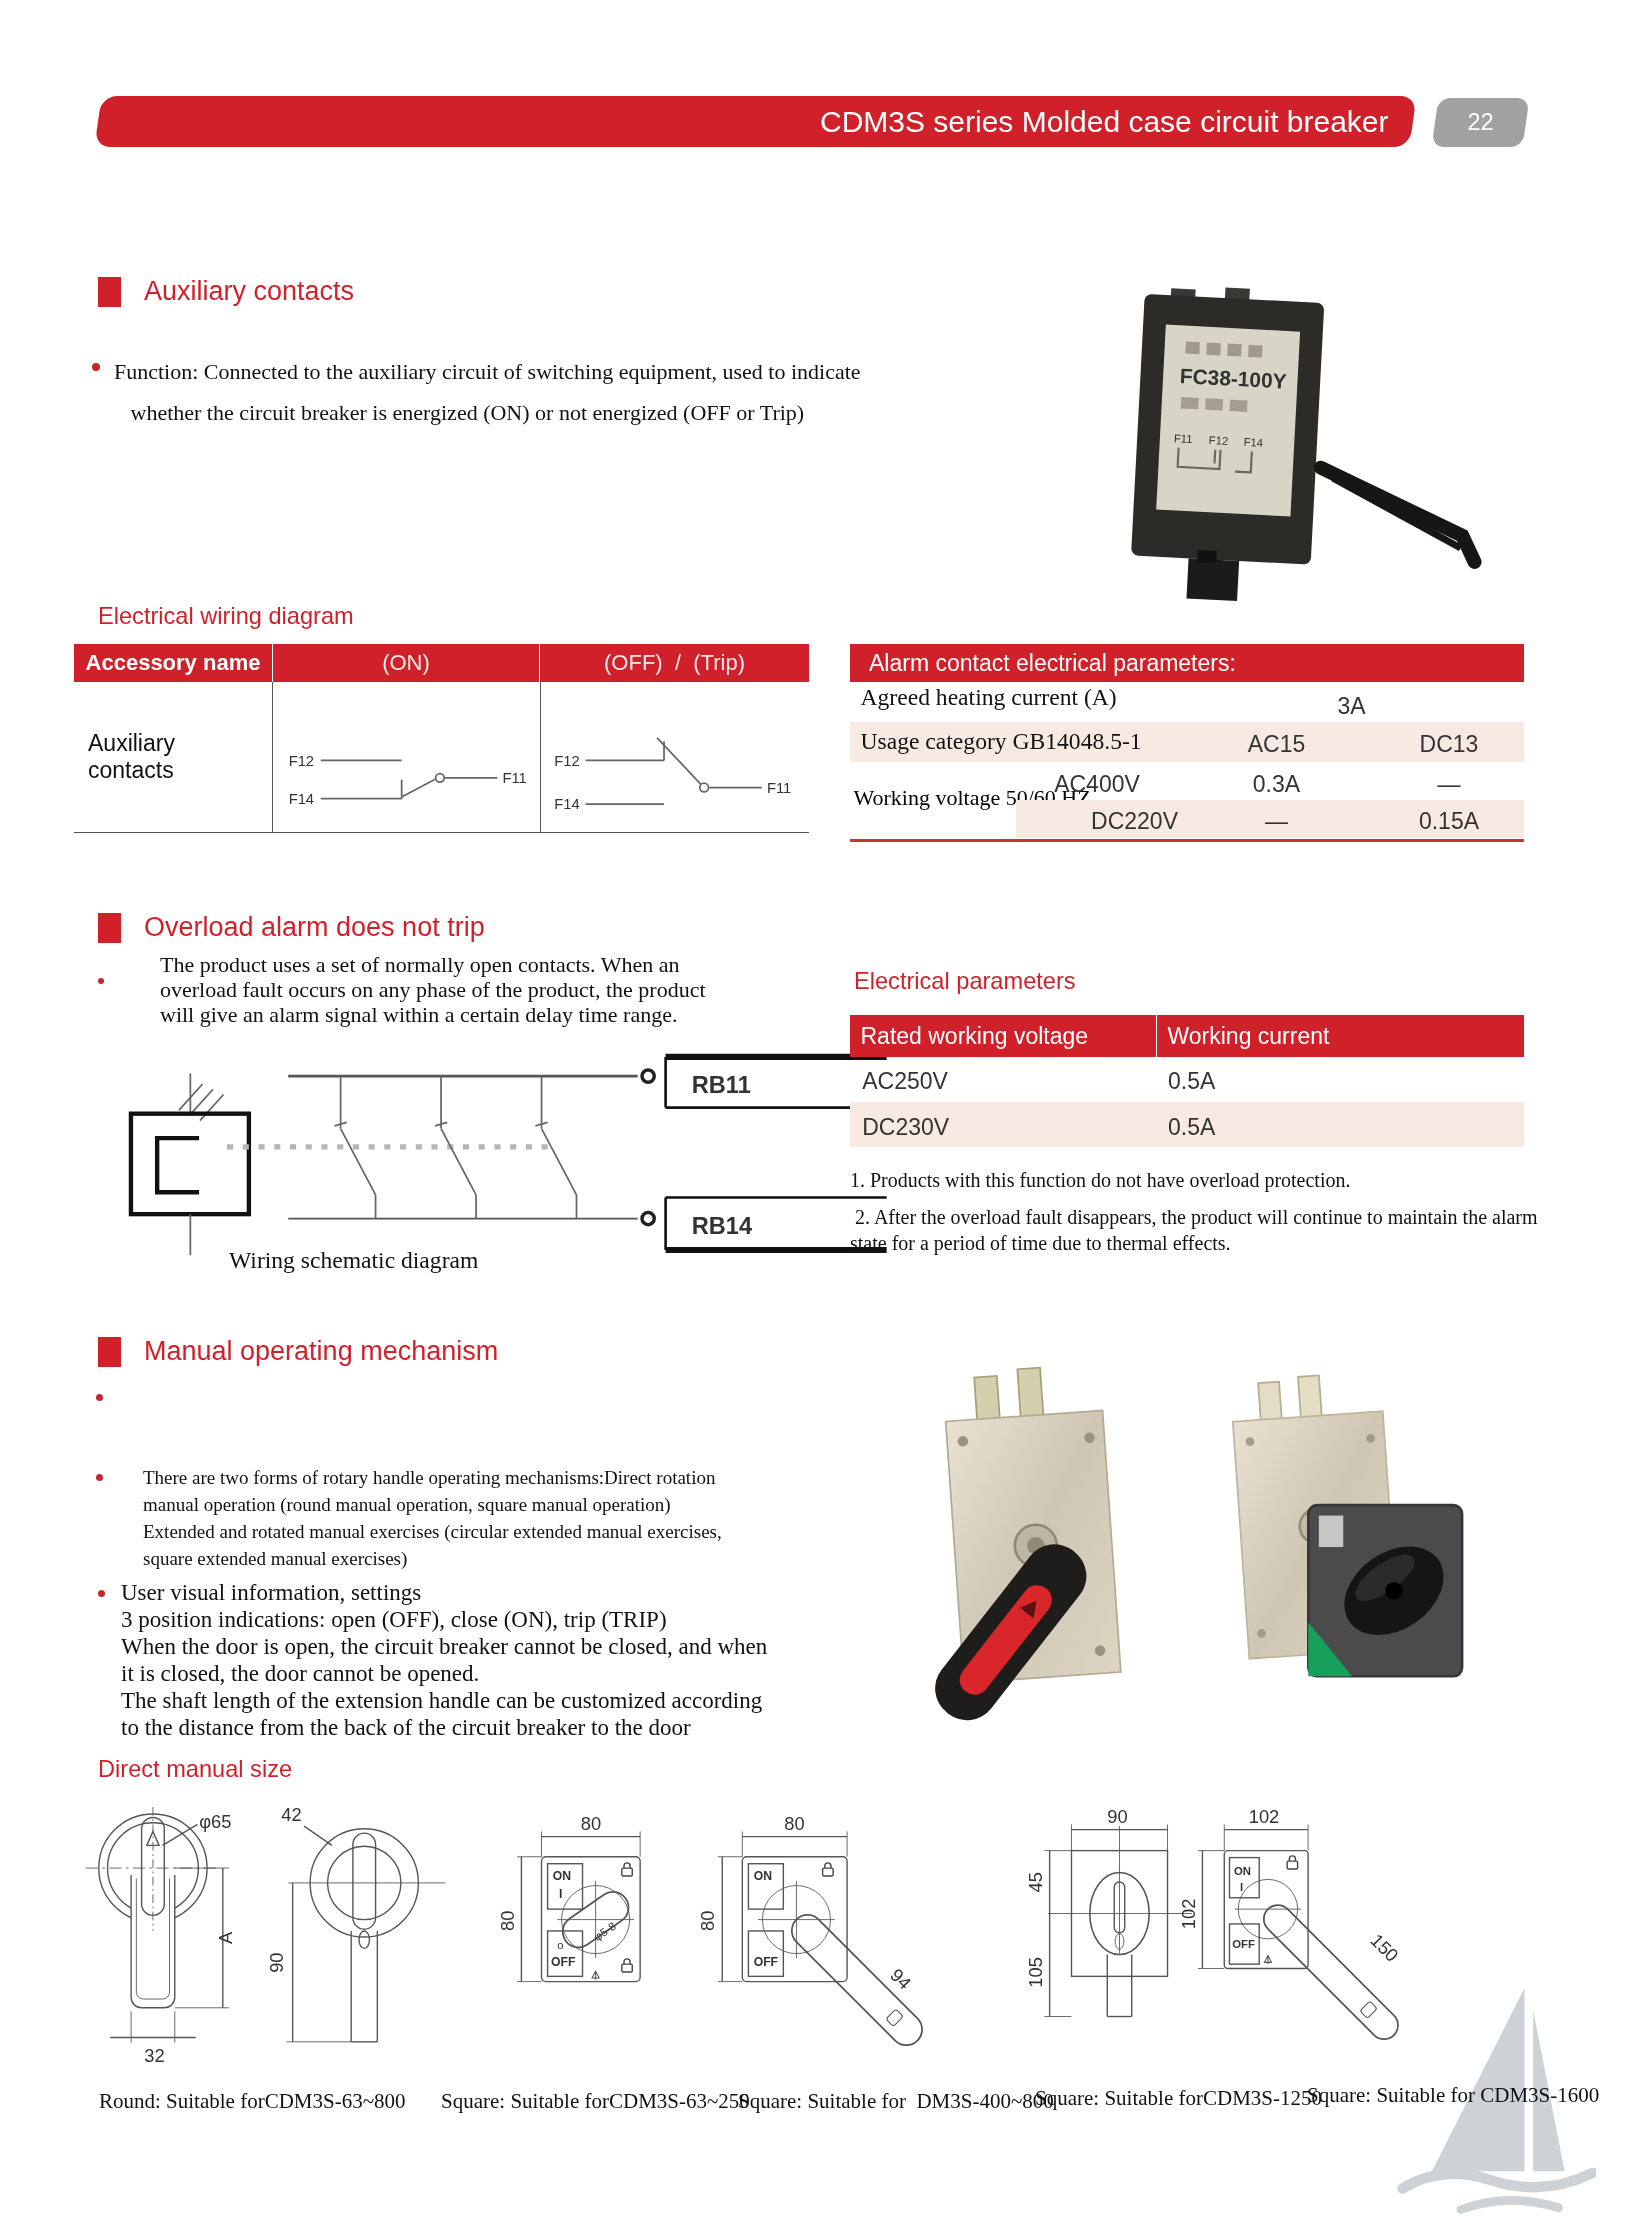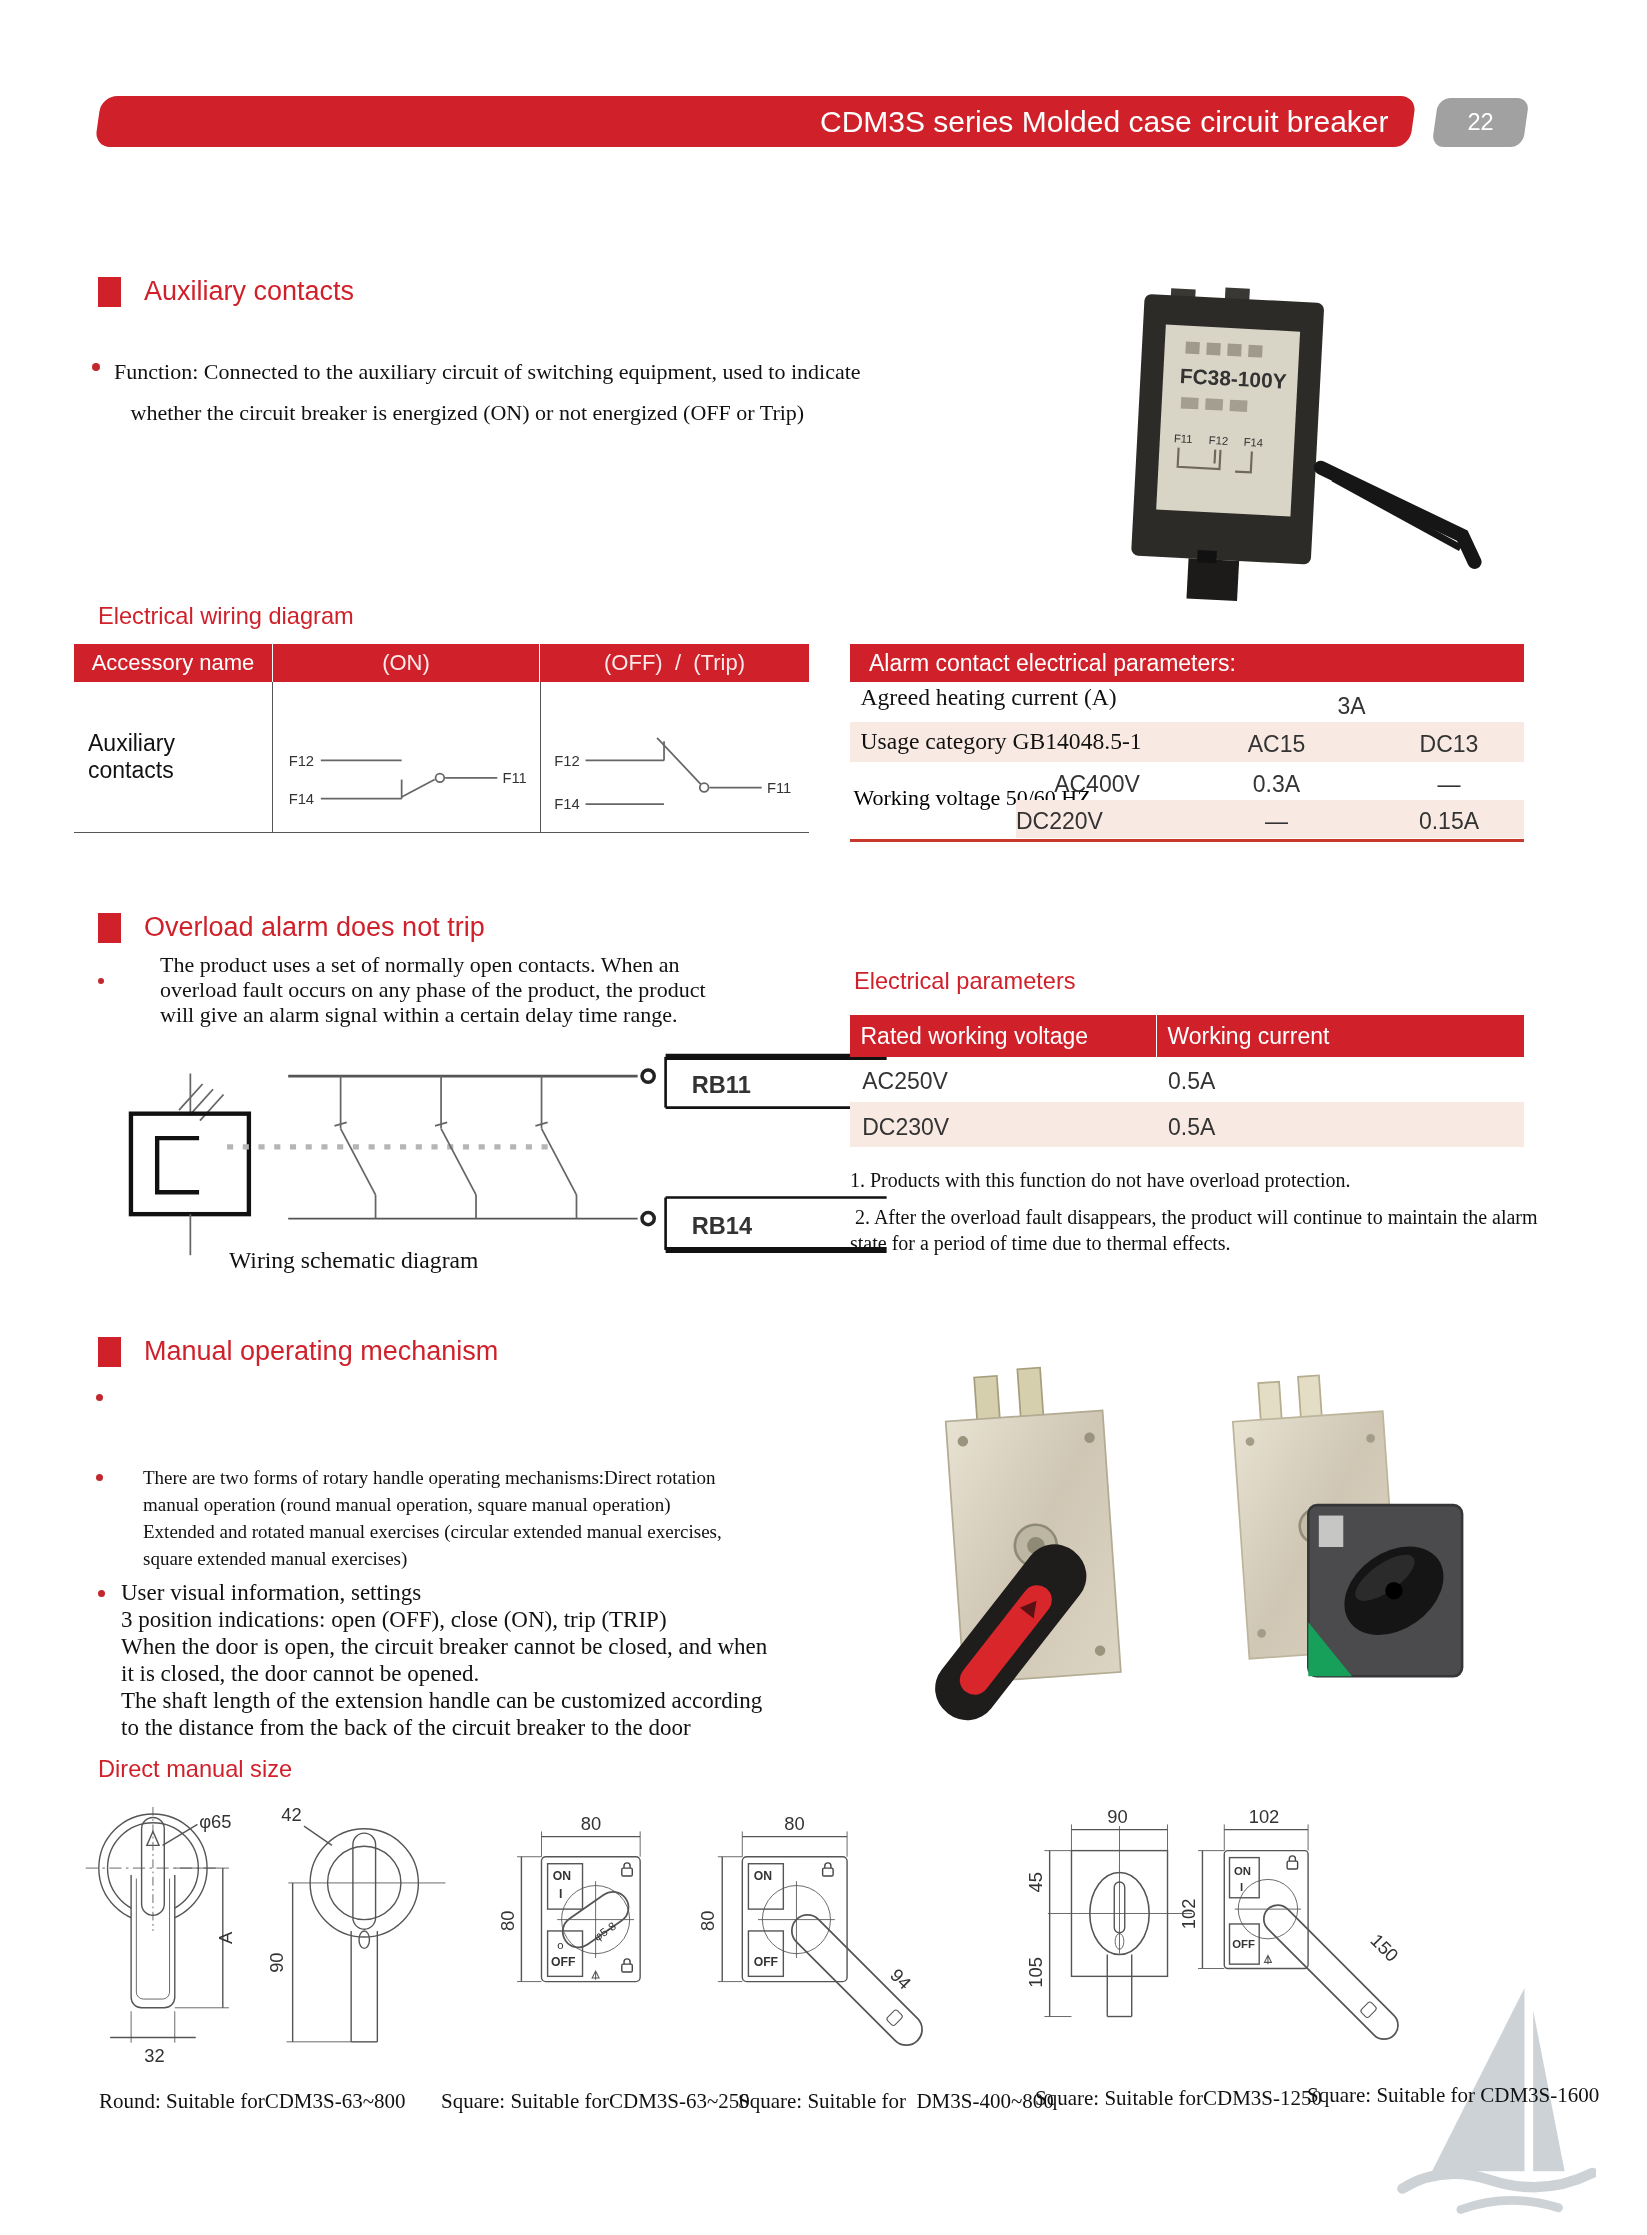--- a/index.html
+++ b/index.html
@@ -59,21 +59,21 @@
       <rect x="124" y="348" width="58" height="46" fill="#1c1b19"></rect>
       <rect x="134" y="338" width="22" height="14" fill="#111"></rect>
     </g>
     <path d="M268,240 L430,318 L444,348" stroke="#161616" stroke-width="16" fill="none" stroke-linecap="round"></path>
     <path d="M282,252 L428,332" stroke="#161616" stroke-width="8" fill="none"></path>
   </svg>
 
   <div class="abs sub-title sans" style="left:98px;top:603px;">Electrical wiring diagram</div>
 
   <div class="abs" style="left:74px;top:644px;width:735px;height:190px;">
-    <div class="abs redbar" style="left:0;top:0;width:198px;height:38px;">
+    <div class="abs redbar" style="left:0;top:0;width:198px;height:38px;font-weight:bold;">
       <div class="abs sans" style="left:0;width:100%;text-align:center;line-height:38px;font-size:22px;">Accessory name</div>
     </div>
     <div class="abs redbar" style="left:199px;top:0;width:266px;height:38px;">
       <div class="abs sans" style="left:0;width:100%;text-align:center;line-height:38px;font-size:22px;color:#fce9e9;">(ON)</div>
     </div>
     <div class="abs redbar" style="left:466px;top:0;width:269px;height:38px;">
       <div class="abs sans" style="left:0;width:100%;text-align:center;line-height:38px;font-size:22px;color:#fce9e9;white-space:pre;">(OFF)  /  (Trip)</div>
     </div>
 
     <div class="abs" style="left:0;top:38px;width:735px;height:150px;border-bottom:1.7px solid #555;"></div>
@@ -118,21 +118,21 @@
     <div class="abs serif" style="left:10.5px;top:84px;font-size:23.6px;color:#111;">Usage category GB14048.5-1</div>
     <div class="abs sans cellv" style="left:328px;top:87px;width:197px;text-align:center;">AC15</div>
     <div class="abs sans cellv" style="left:524px;top:87px;width:150px;text-align:center;">DC13</div>
 
     <div class="abs serif" style="left:3.5px;top:141px;font-size:22px;color:#000000;">Working voltage 50/60 HZ</div>
     <div class="abs sans cellv" style="left:166px;top:127px;width:162px;text-align:center;">AC400V</div>
     <div class="abs sans cellv" style="left:328px;top:127px;width:197px;text-align:center;">0.3A</div>
     <div class="abs sans cellv" style="left:524px;top:127px;width:150px;text-align:center;">—</div>
 
     <div class="abs pinkrow" style="left:166px;top:156px;width:508px;height:38px;"></div>
-    <div class="abs sans cellv" style="left:166px;top:164px;width:162px;text-align:left;">DC220V</div>
+    <div class="abs sans cellv" style="left:166px;top:164px;width:162px;text-align:right;">DC220V</div>
     <div class="abs sans cellv" style="left:328px;top:164px;width:197px;text-align:center;">—</div>
     <div class="abs sans cellv" style="left:524px;top:164px;width:150px;text-align:center;">0.15A</div>
     <div class="abs" style="left:0;top:195px;width:674px;height:2.6px;background:#c8382d;"></div>
   </div>
 
   <div class="abs sec-row" style="left:98px;top:912px;">
     <span class="sec-sq"></span>
     <span class="sec-title sans">Overload alarm does not trip</span>
   </div>
   <span class="abs dot" style="left:98px;top:978px;width:6.1px;height:6.1px;"></span>

